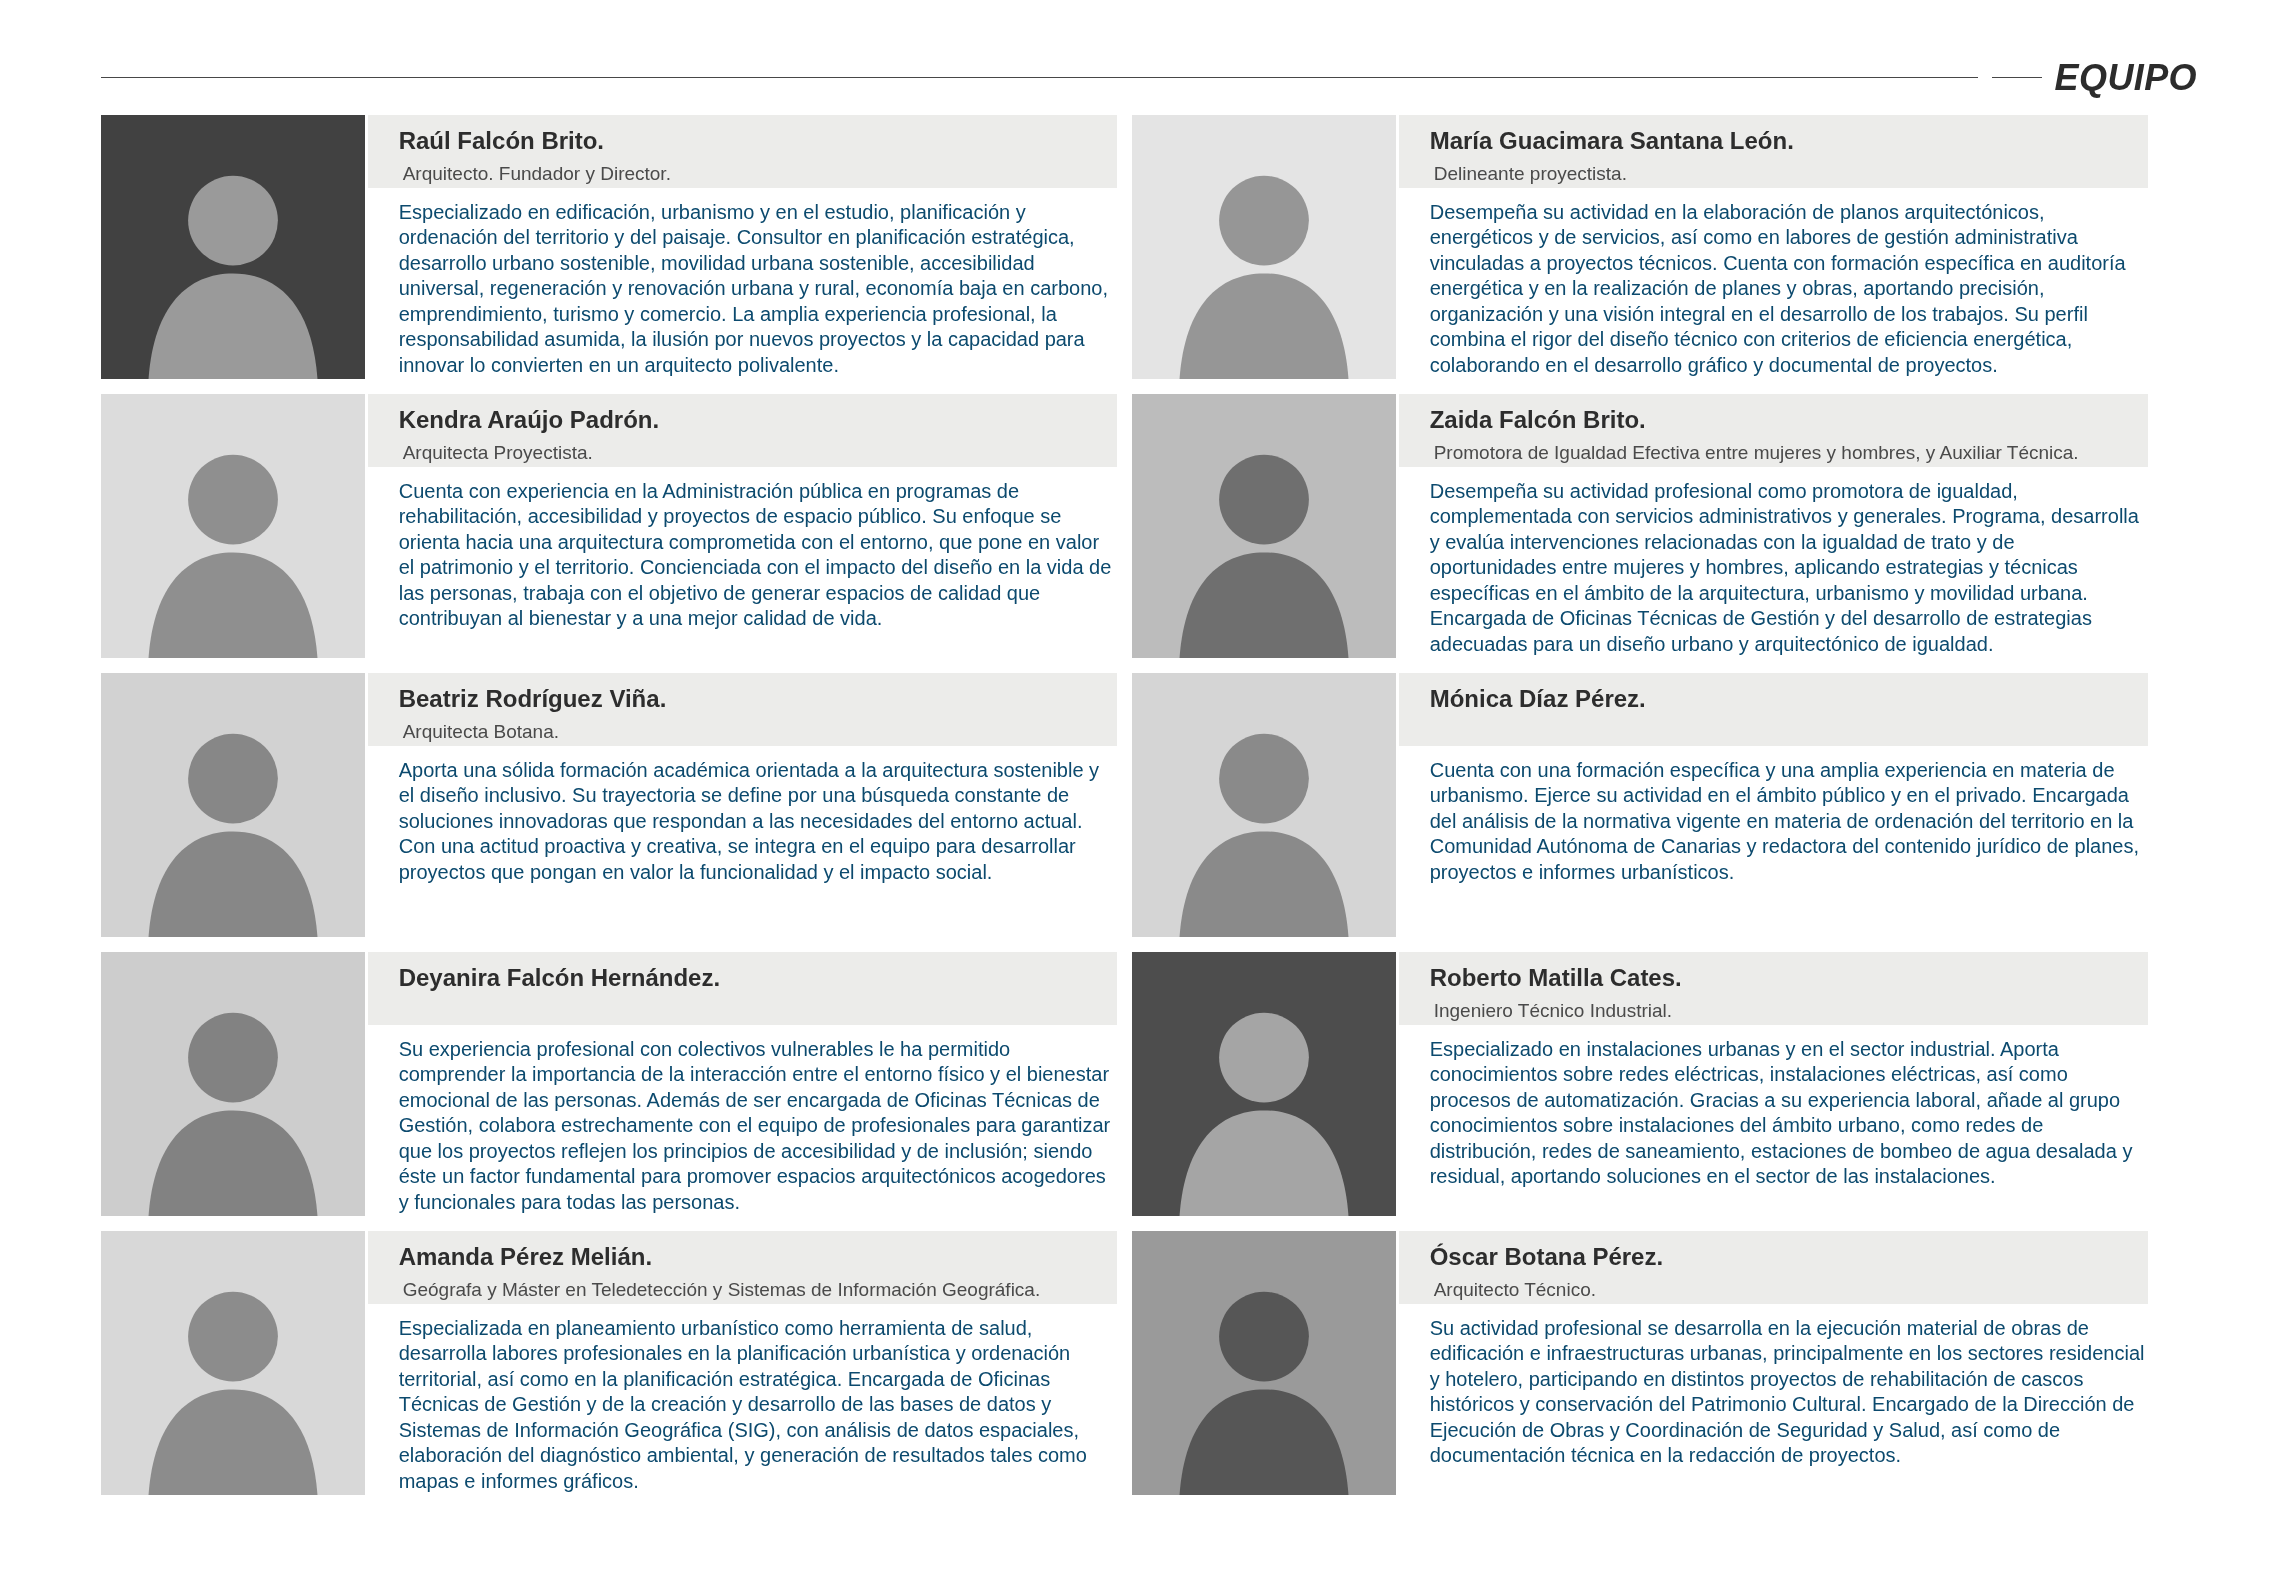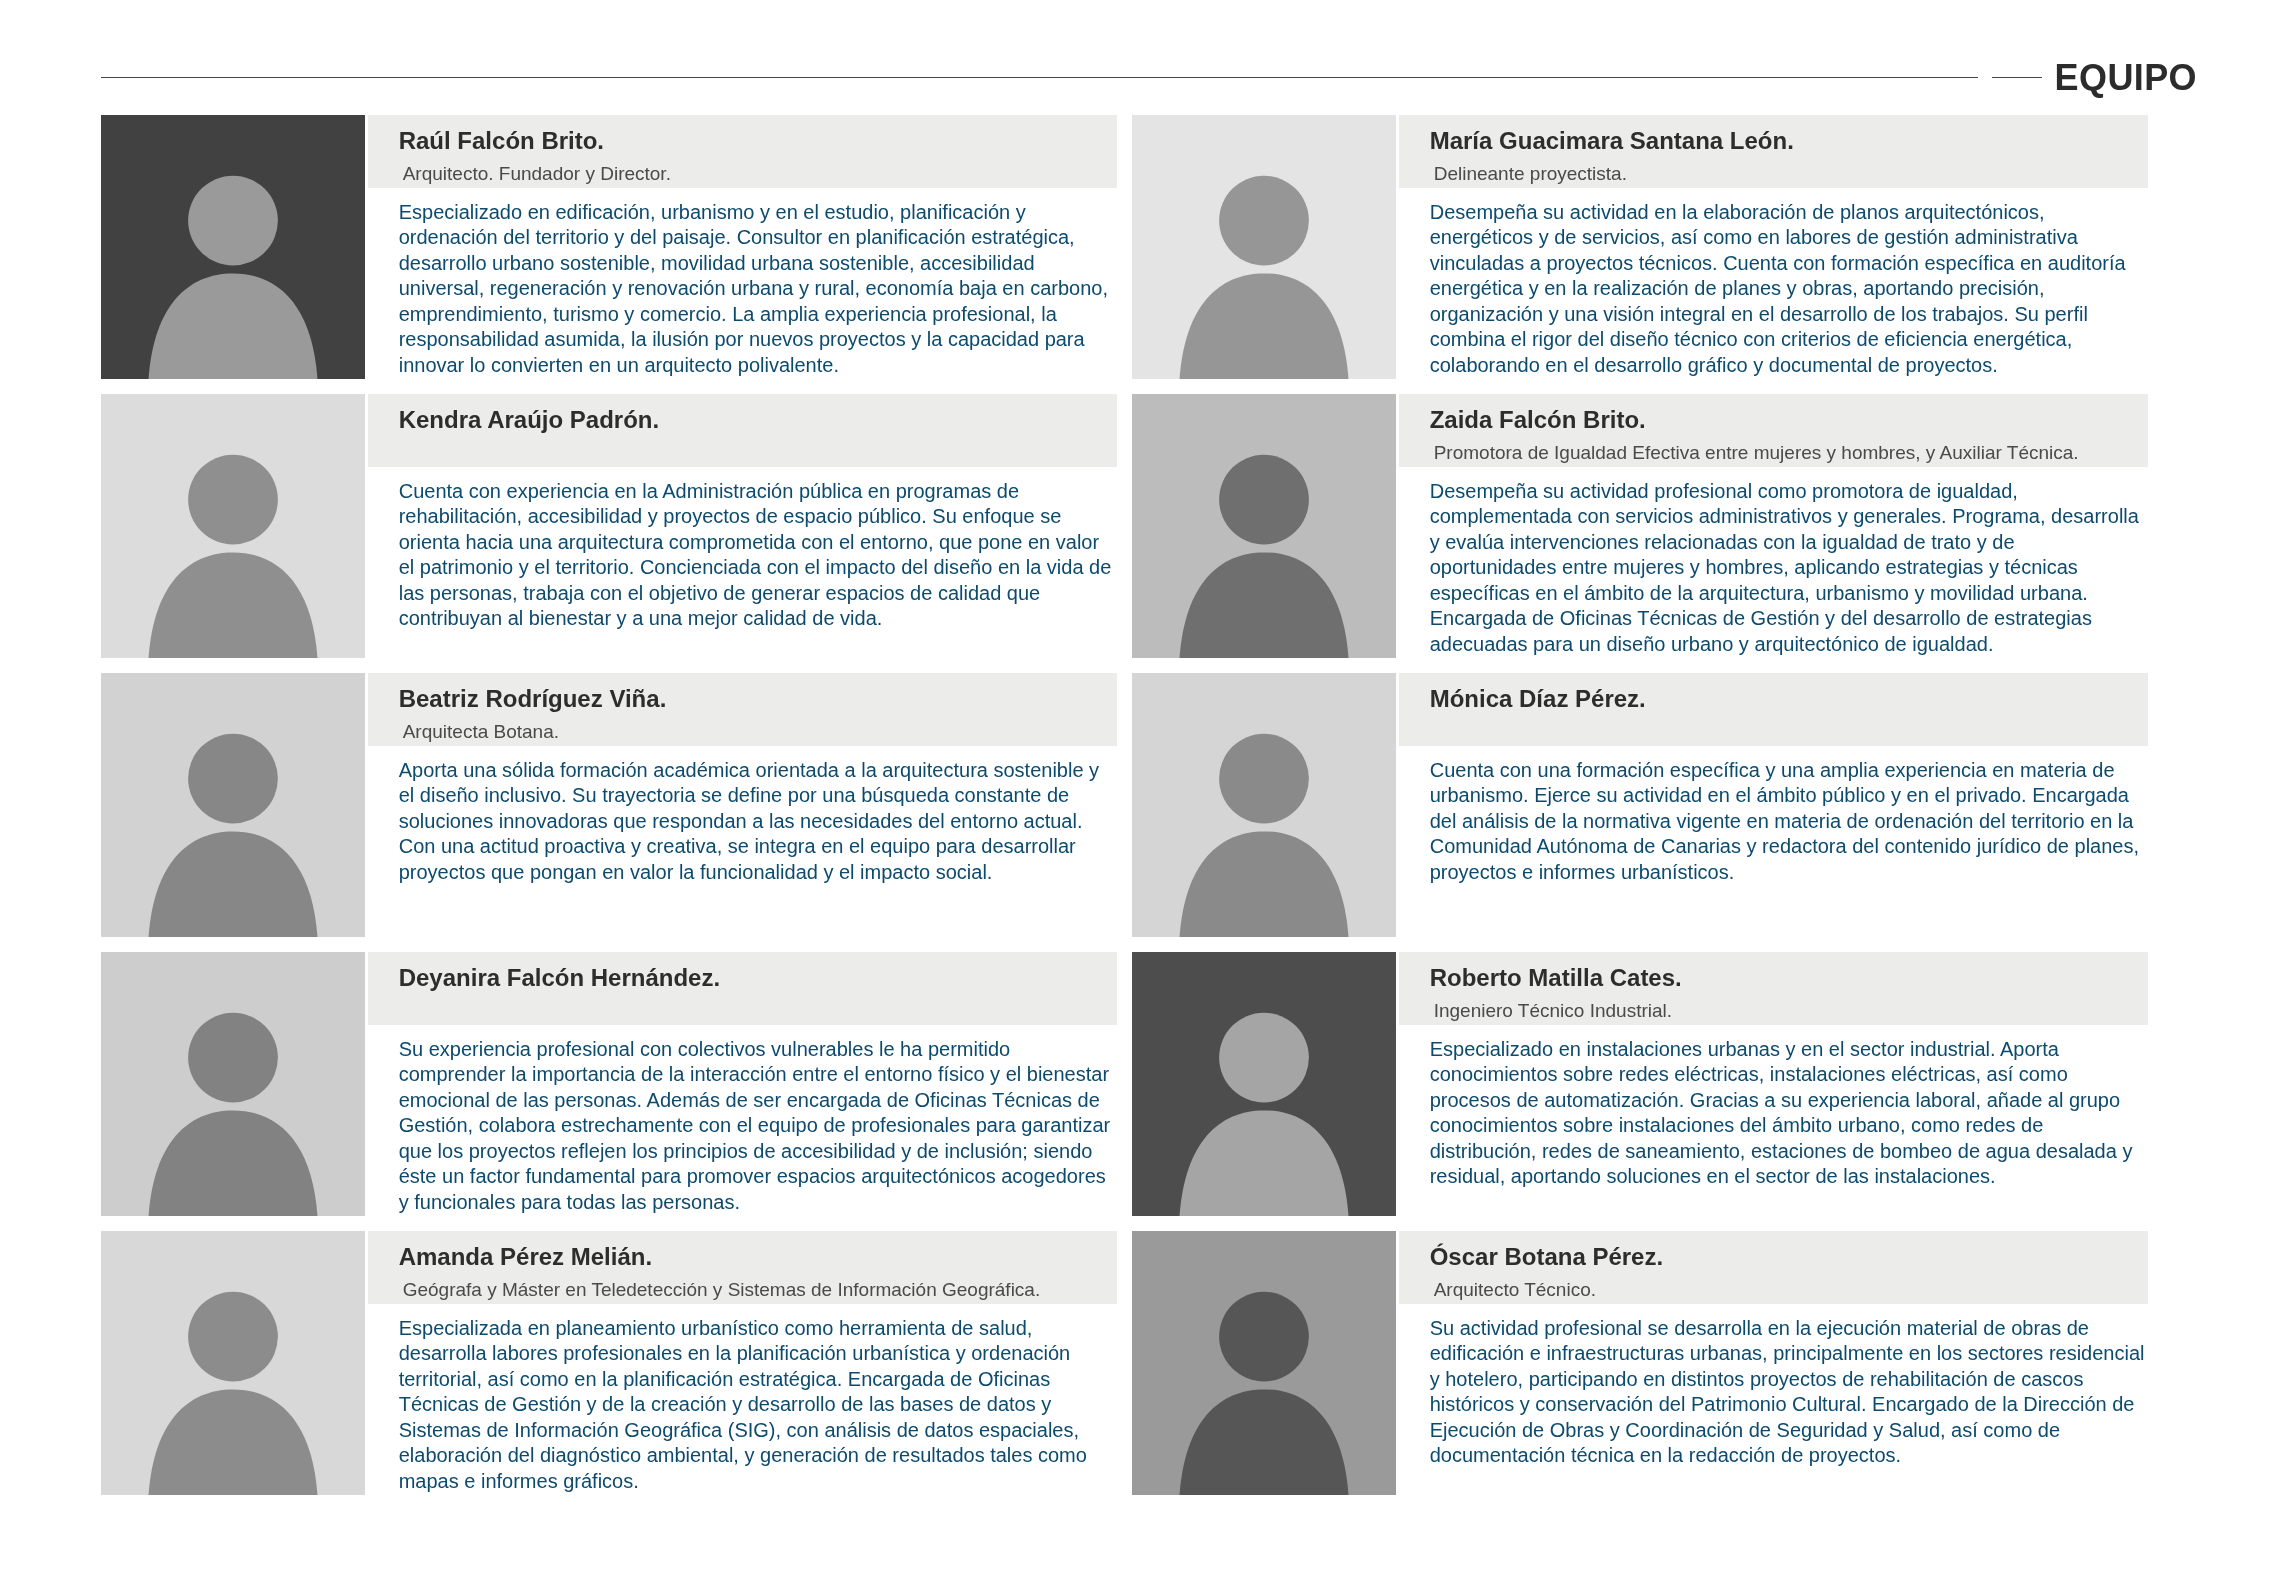--- a/index.html
+++ b/index.html
@@ -33,20 +33,21 @@
     background: #474747;
     margin-left: 14.3px;
   }
   .page-title {
     margin: 0 0 0 12.5px;
     font-size: 36px;
     line-height: 43px;
     font-weight: 700;
     color: #2c2c2c;
     letter-spacing: 0.4px;
+    font-style: italic;
   }
 
   
   .team-grid {
     display: grid;
     grid-template-columns: 1016px 1016px;
     grid-template-rows: repeat(5, 264px);
     grid-auto-flow: column;
     column-gap: 59px;
     row-gap: 26px;
@@ -148,20 +149,21 @@
   <article class="card">
     <div class="photo tone-2">
       <svg viewBox="0 0 100 100" preserveAspectRatio="xMidYMax slice" aria-hidden="true">
         <circle cx="50" cy="40" r="17" fill="currentColor"></circle>
         <path d="M50 60 C33 60 20 72 18 100 L82 100 C80 72 67 60 50 60 Z" fill="currentColor"></path>
       </svg>
     </div>
     <div class="info">
       <header class="band">
         <h2 class="member-name">Kendra Araújo Padrón.</h2>
+        <p class="member-title">Arquitecta Proyectista.</p>
       </header>
       <p class="member-desc">Cuenta con experiencia en la Administración pública en programas de rehabilitación, accesibilidad y proyectos de espacio público. Su enfoque se orienta hacia una arquitectura comprometida con el entorno, que pone en valor el patrimonio y el territorio. Concienciada con el impacto del diseño en la vida de las personas, trabaja con el objetivo de generar espacios de calidad que contribuyan al bienestar y a una mejor calidad de vida.</p>
     </div>
   </article>
 
   <article class="card">
     <div class="photo tone-3">
       <svg viewBox="0 0 100 100" preserveAspectRatio="xMidYMax slice" aria-hidden="true">
         <circle cx="50" cy="40" r="17" fill="currentColor"></circle>
         <path d="M50 60 C33 60 20 72 18 100 L82 100 C80 72 67 60 50 60 Z" fill="currentColor"></path>

